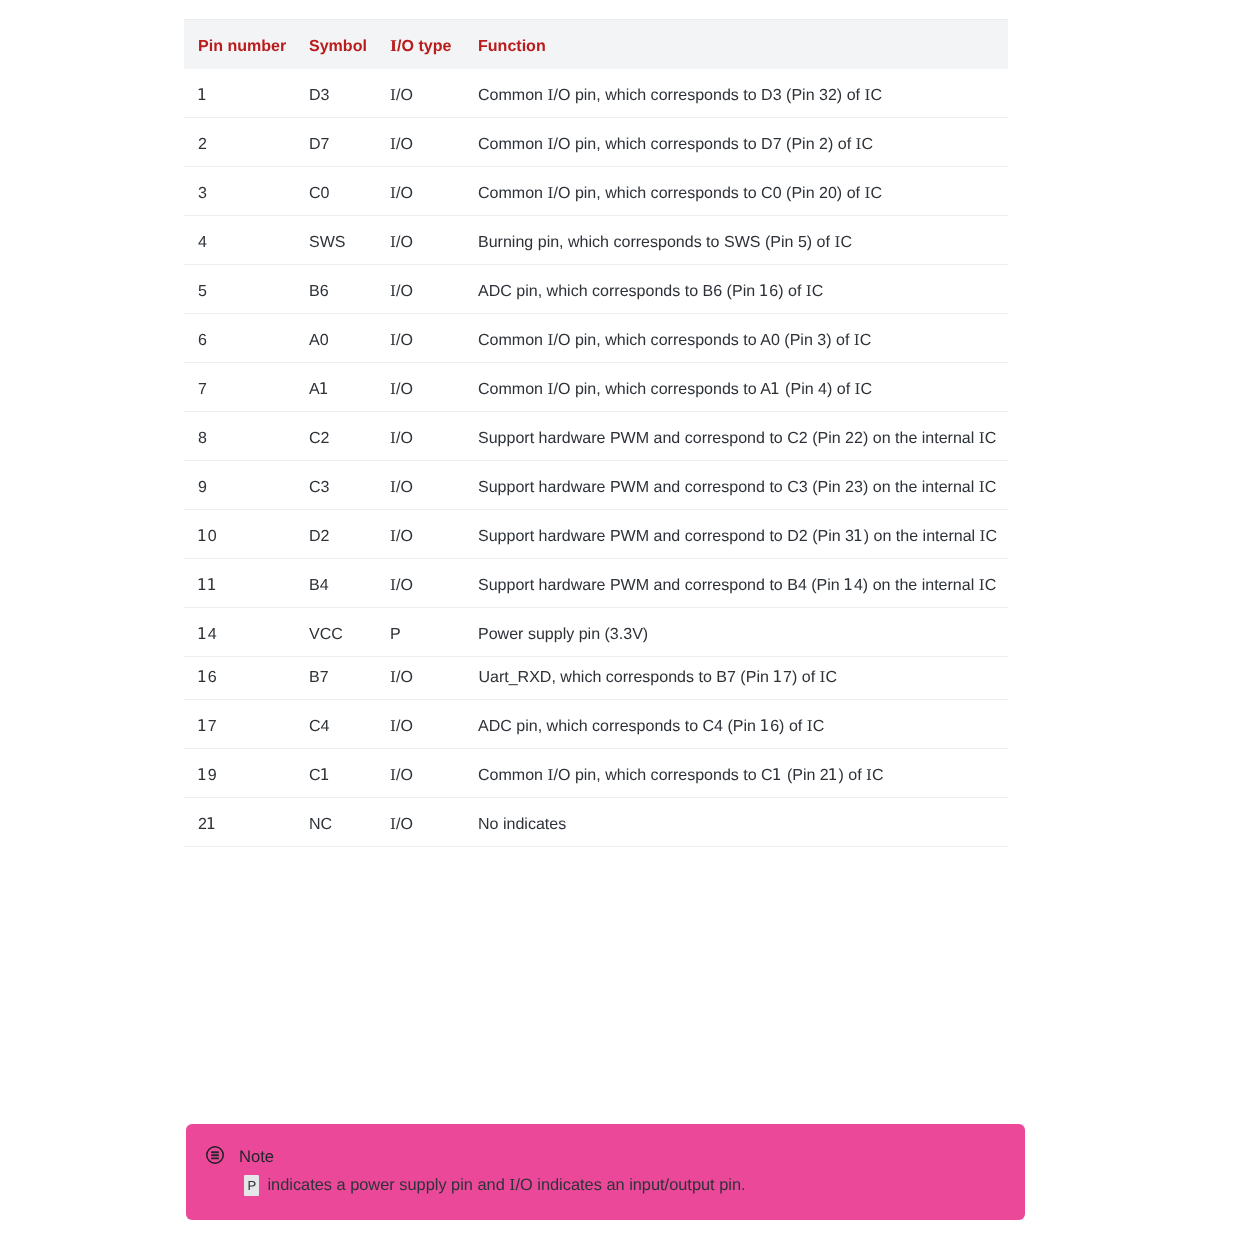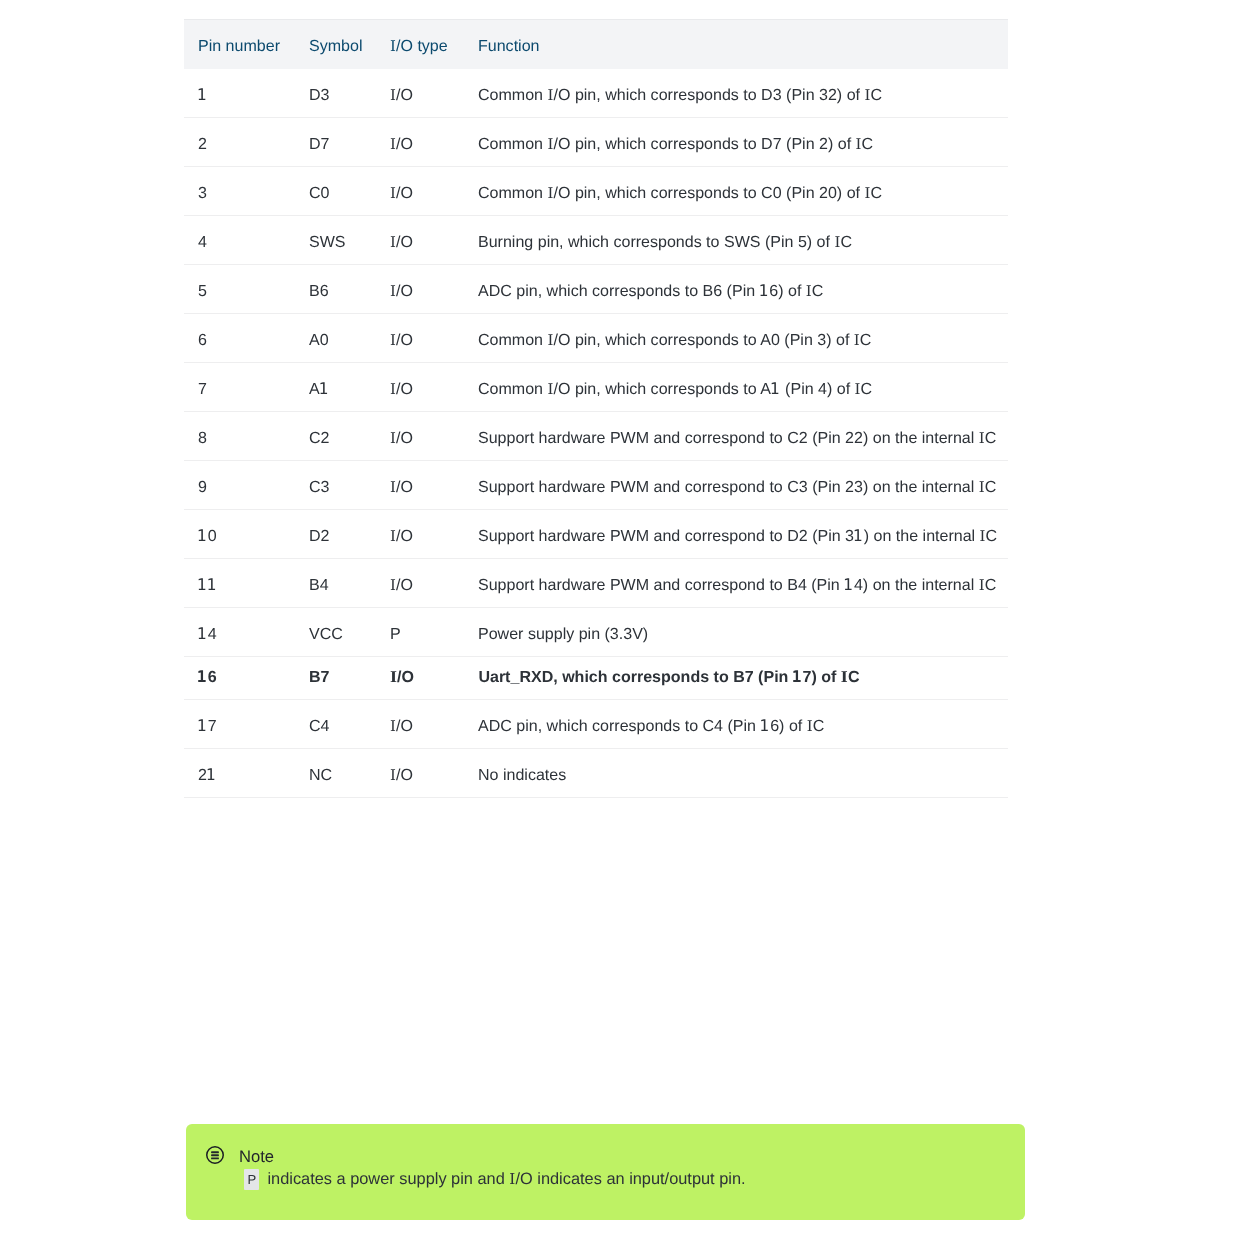--- a/index.html
+++ b/index.html
@@ -13,48 +13,48 @@
   .page{position:absolute;left:184px;top:19px;width:824px;}
 
   table.pintable{border-collapse:collapse;width:824px;table-layout:fixed;}
   table.pintable col.c0{width:111px;}
   table.pintable col.c1{width:81px;}
   table.pintable col.c2{width:88px;}
   table.pintable col.c3{width:544px;}
 
   table.pintable thead tr{background:#f3f4f6;}
   table.pintable thead th{
-    text-align:left;font-weight:400;color:#0c4a6e;font-size:16.05px;
+    text-align:left;font-weight:700;color:#b91c1c;font-size:16.05px;
     padding:0;height:48.9px;vertical-align:middle;line-height:20px;
     border-top:1px solid #e9eaec;box-sizing:content-box;
   }
   table.pintable thead th .thi{padding-left:14px;display:block;position:relative;top:2px;}
 
   table.pintable tbody td{
     text-align:left;font-weight:400;color:#2d3238;font-size:16.05px;
     padding:0;height:47.97px;vertical-align:middle;line-height:20px;box-sizing:content-box;
     border-bottom:1px solid #eeeeef;
     white-space:pre;
   }
   table.pintable tbody td .tdi{padding-left:14px;display:block;position:relative;top:2px;}
-  table.pintable tbody tr.short td{height:42.3px;font-weight:bold;}
+  table.pintable tbody tr.short td{height:42.3px;}
   table.pintable tbody tr.short td .tdi{top:-1px;}
   table.pintable tbody tr.short td:last-child .tdi{padding-left:14.4px;}
 
   .sI{font-family:"DejaVu Serif",serif;font-size:0.93em;letter-spacing:0.1px;}
   .sD{font-family:"DejaVu Sans Mono",monospace;font-size:1em;margin-left:-1.2px;letter-spacing:1.25px;}
 
   .notebox{
     position:absolute;left:186px;top:1124px;width:839px;height:96px;
-    background:#bef264;border-radius:6px;box-sizing:border-box;
+    background:#ec4899;border-radius:6px;box-sizing:border-box;
   }
   .note-head{position:absolute;left:19px;top:20.6px;height:19px;}
   .note-icon{position:absolute;left:0;top:0;width:20px;height:20px;display:block;}
   .note-title{position:absolute;left:34px;top:2.4px;font-size:16.6px;color:#22262b;line-height:19px;white-space:nowrap;}
-  .note-body{position:absolute;left:58.2px;top:45px;font-size:16.38px;color:#2d3238;line-height:20px;white-space:pre;}
+  .note-body{position:absolute;left:58.2px;top:51px;font-size:16.38px;color:#2d3238;line-height:20px;white-space:pre;}
   .badge{
     display:inline-block;background:#e4e6e8;color:#2d3238;
     font-family:"Liberation Sans",sans-serif;
     font-size:13.1px;line-height:21px;height:21px;width:15.3px;text-align:center;
     border-radius:1px;position:relative;top:-0.5px;margin-right:3.4px;
   }
 </style>
 </head>
 <body>
 
@@ -159,20 +159,26 @@
           <td><span class="tdi"><span class="sD">1</span>6</span></td>
           <td><span class="tdi">B7</span></td>
           <td><span class="tdi"><span class="sI">I</span>/O</span></td>
           <td><span class="tdi">Uart_RXD, which corresponds to B7 (Pin <span class="sD">1</span>7) of <span class="sI">I</span>C</span></td>
         </tr>
         <tr>
           <td><span class="tdi"><span class="sD">1</span>7</span></td>
           <td><span class="tdi">C4</span></td>
           <td><span class="tdi"><span class="sI">I</span>/O</span></td>
           <td><span class="tdi">ADC pin, which corresponds to C4 (Pin <span class="sD">1</span>6) of <span class="sI">I</span>C</span></td>
+        </tr>
+        <tr>
+          <td><span class="tdi"><span class="sD">1</span>9</span></td>
+          <td><span class="tdi">C<span class="sD">1</span></span></td>
+          <td><span class="tdi"><span class="sI">I</span>/O</span></td>
+          <td><span class="tdi">Common <span class="sI">I</span>/O pin, which corresponds to C<span class="sD">1</span> (Pin 2<span class="sD">1</span>) of <span class="sI">I</span>C</span></td>
         </tr>
         <tr>
           <td><span class="tdi">2<span class="sD">1</span></span></td>
           <td><span class="tdi">NC</span></td>
           <td><span class="tdi"><span class="sI">I</span>/O</span></td>
           <td><span class="tdi">No indicates</span></td>
         </tr>
       </tbody>
   </table>
 </div>

